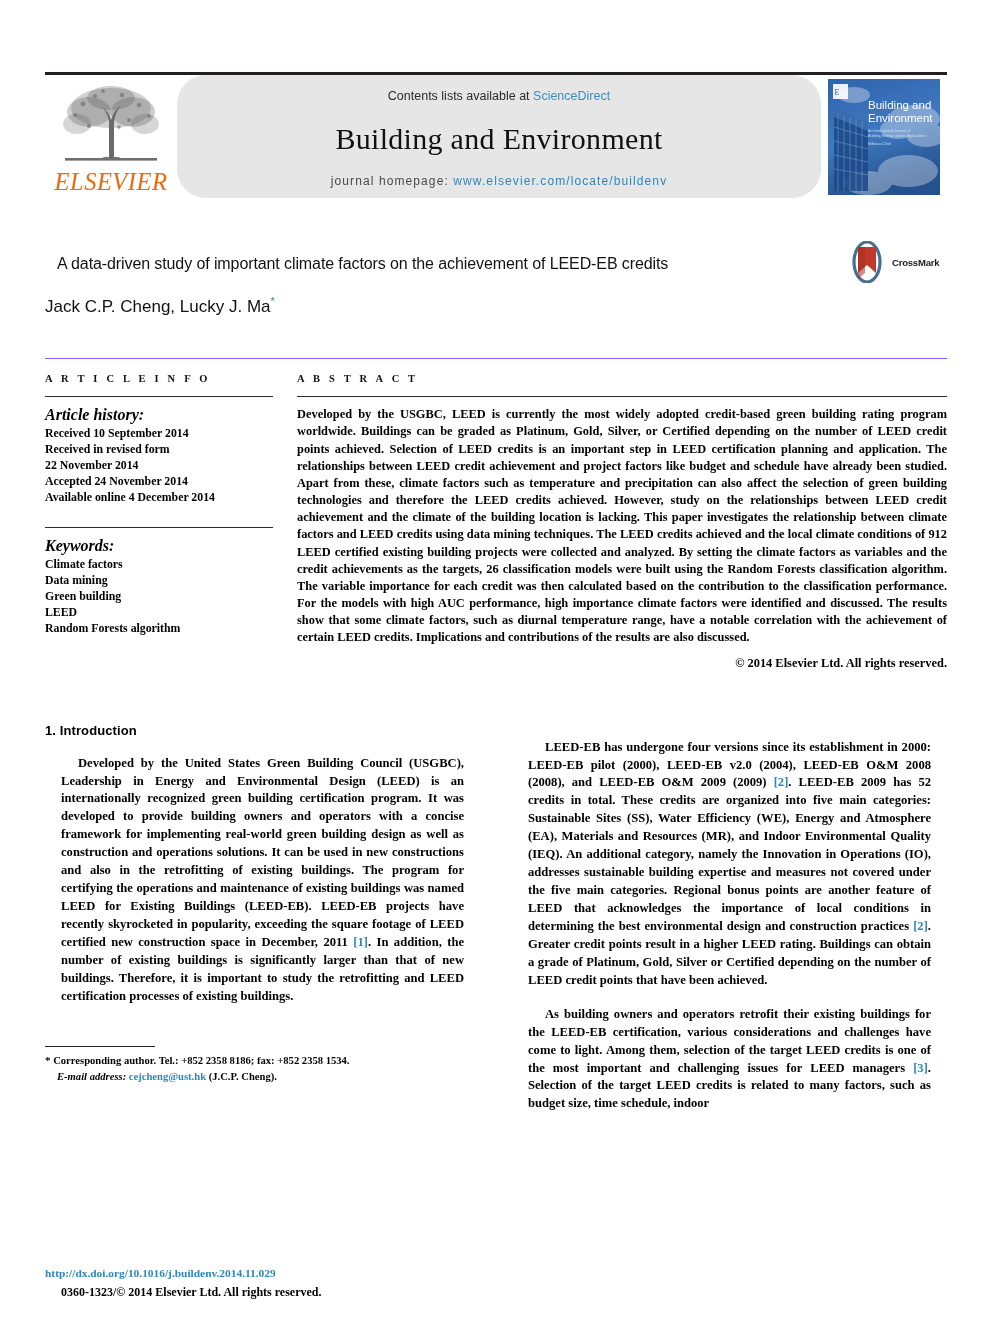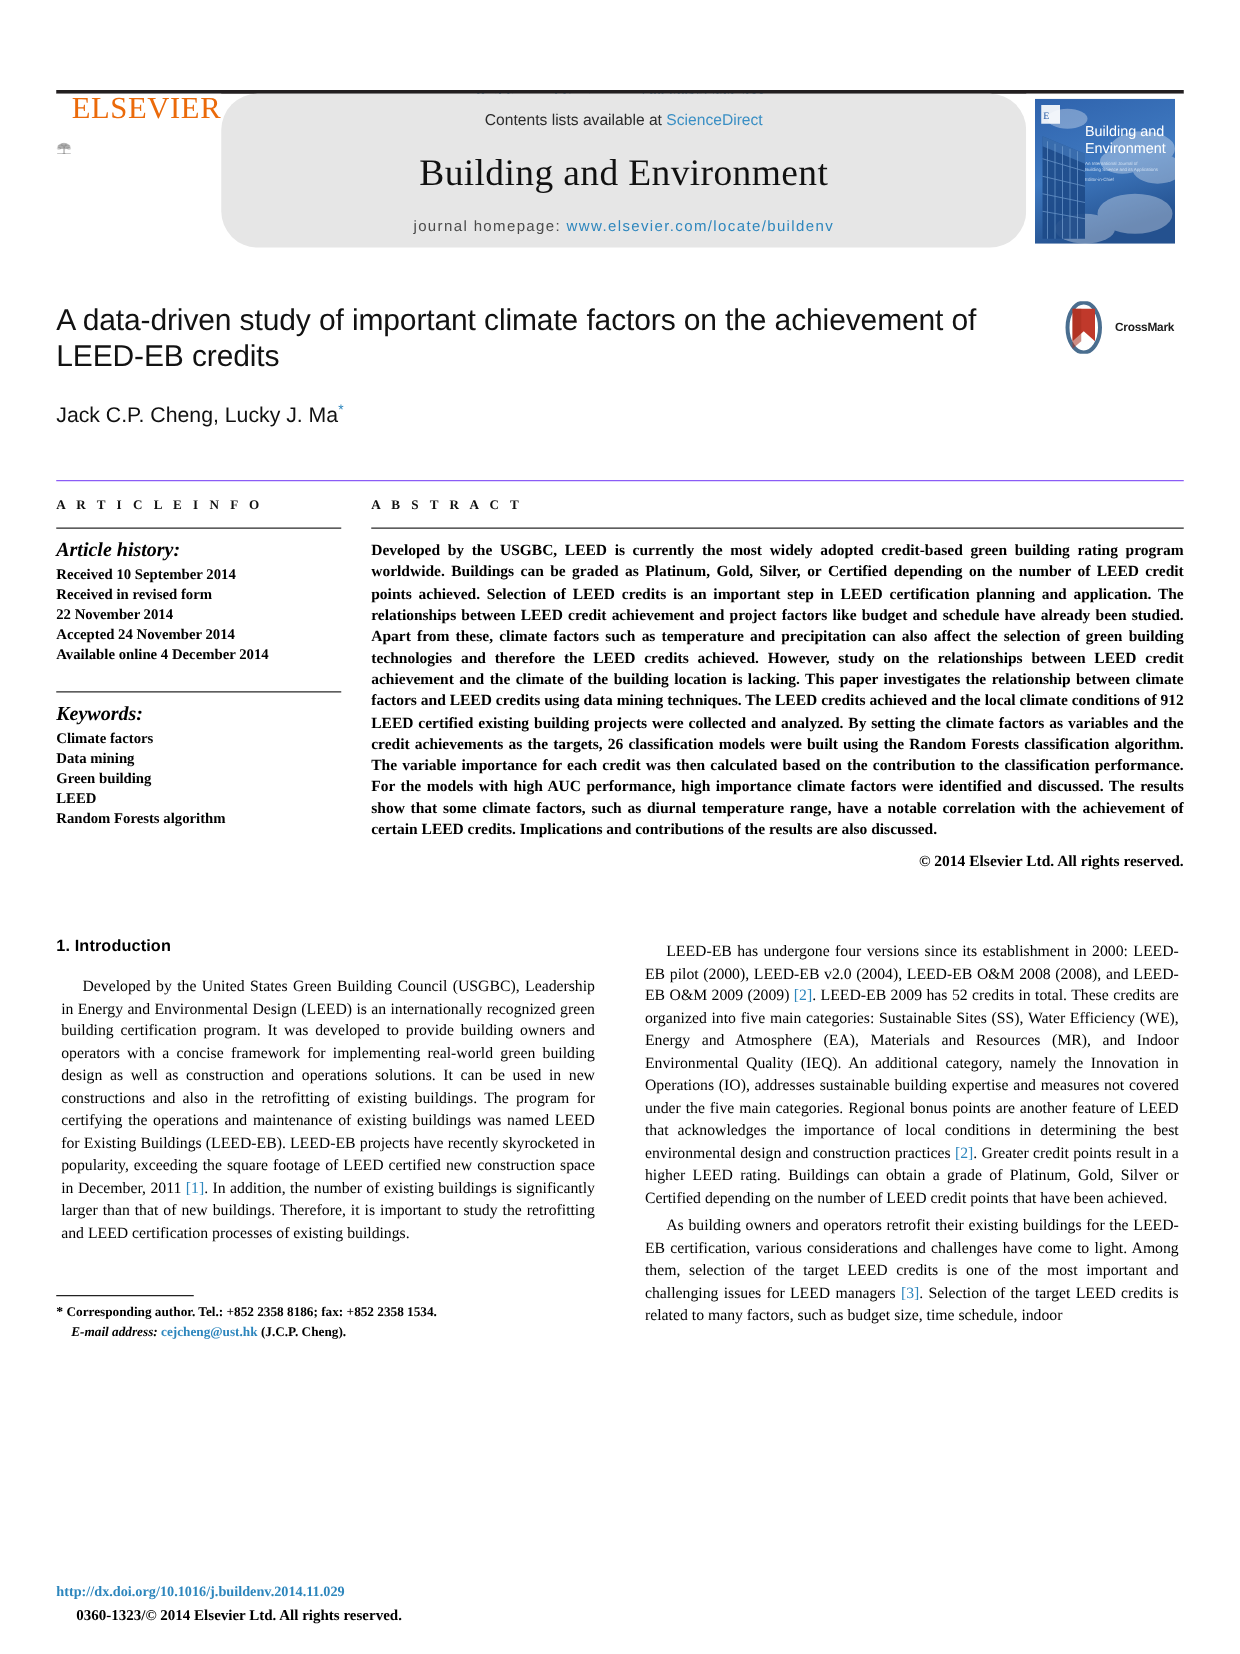--- a/index.html
+++ b/index.html
@@ -34,24 +34,25 @@
     height: 126px;
     border-top: 3px solid #231f20;
     display: flex;
     align-items: stretch;
   }
   .elsevier-block {
     width: 132px;
     flex: 0 0 132px;
     background: #ffffff;
     display: flex;
-    flex-direction: row;
+    flex-direction: column;
     justify-content: flex-end;
-    align-items: flex-start;
+    align-items: center;
     padding-bottom: 2px;
+    font-style: italic;
   }
   .elsevier-tree { width: 104px; height: 88px; display:block; }
   .elsevier-word {
     font-family: "Liberation Serif", serif;
     color: #eb6a0a;
     font-size: 24.5px;
     letter-spacing: .5px;
     line-height: 1;
     padding-bottom: 2px;
   }
@@ -91,25 +92,25 @@
     align-items: center;
     justify-content: center;
     background: #ffffff;
   }
   .cover-img { width: 112px; height: 116px; display: block; }
 
   
   .title-area { position: relative; padding-top: 44px; }
   .paper-title {
     font-family: "Liberation Sans", sans-serif;
-    font-size: 24px;
+    font-size: 16px;
     line-height: 1.22;
     font-weight: normal;
     color: #121212;
-    margin: 0;
+    margin: 12px;
     width: 795px;
     letter-spacing: -.1px;
   }
   .authors {
     font-family: "Liberation Sans", sans-serif;
     font-size: 17px;
     margin-top: 21px;
     color: #111111;
   }
   .authors sup { font-size: 11px; color: #2d86bd; }
@@ -197,22 +198,22 @@
     font-family: "Liberation Sans", sans-serif;
     font-weight: bold;
     font-size: 13px;
     margin: 0 0 17px 0;
     letter-spacing: .1px;
   }
   .body-p {
     font-size: 12.6px;
     line-height: 1.425;
     text-align: justify;
-    font-weight: normal;
-    margin: 4px;
+    font-weight: bold;
+    margin: 16px;
     text-indent: 17px;
     hyphens: none;
   }
   .body-p + .body-p { margin-top: 0; }
   .ref { color: #2d86bd; }
 
   
   .footnote {
     margin-top: 34px;
     padding-top: 6px;

